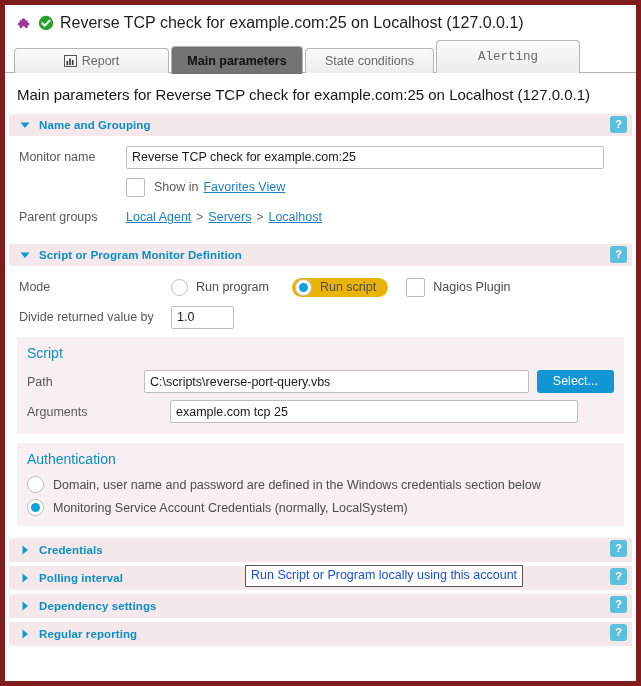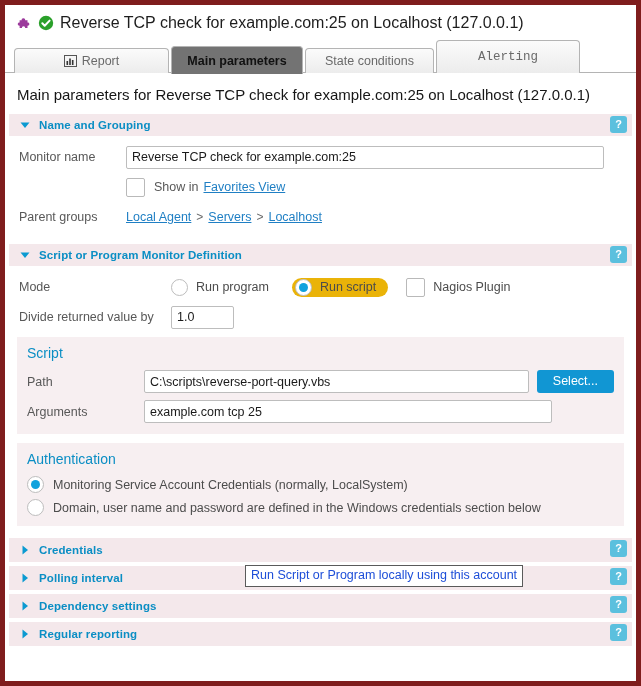--- a/index.html
+++ b/index.html
@@ -244,21 +244,21 @@
   .sub-title {
     color: #0b8ec4;
     font-size: 14px;
     margin-bottom: 9px;
   }
   .sub-row {
     display: flex;
     align-items: center;
     margin-bottom: 7px;
   }
-  .sub-row:last-child { margin-bottom: 0; }
+  .sub-row:last-child { margin-bottom: 0; gap: 26px; }
   .sub-lbl {
     color: #585858;
     font-size: 12.5px;
     width: 117px;
     flex: 0 0 117px;
   }
   .btn-select {
     margin-left: 8px;
     height: 23px;
     padding: 0 16px;
@@ -423,27 +423,27 @@
         </div>
         <div class="sub-row">
           <span class="sub-lbl">Arguments</span>
           <input class="txt inp-args" type="text" value="example.com tcp 25" style="">
         </div>
       </div>
 
       <div class="subpanel auth">
         <div class="sub-title">Authentication</div>
         <div class="auth-row">
+          <span class="radio"></span>
+          <span class="auth-text">Domain, user name and password are defined in the Windows credentials section below</span>
+        </div>
+        <div class="auth-row">
           <span class="radio on"></span>
           <span class="auth-text">Monitoring Service Account Credentials (normally, LocalSystem)</span>
         </div>
-        <div class="auth-row">
-          <span class="radio"></span>
-          <span class="auth-text">Domain, user name and password are defined in the Windows credentials section below</span>
-        </div>
       </div>
 
     </div>
   </div>
 
   <div class="section collapsed">
     <div class="section-header">
       <span>
         <svg class="caret-right" viewBox="0 0 12 12">
             <path d="M3.5 1.5v9L9 6z" fill="#0b9ad1"></path>

